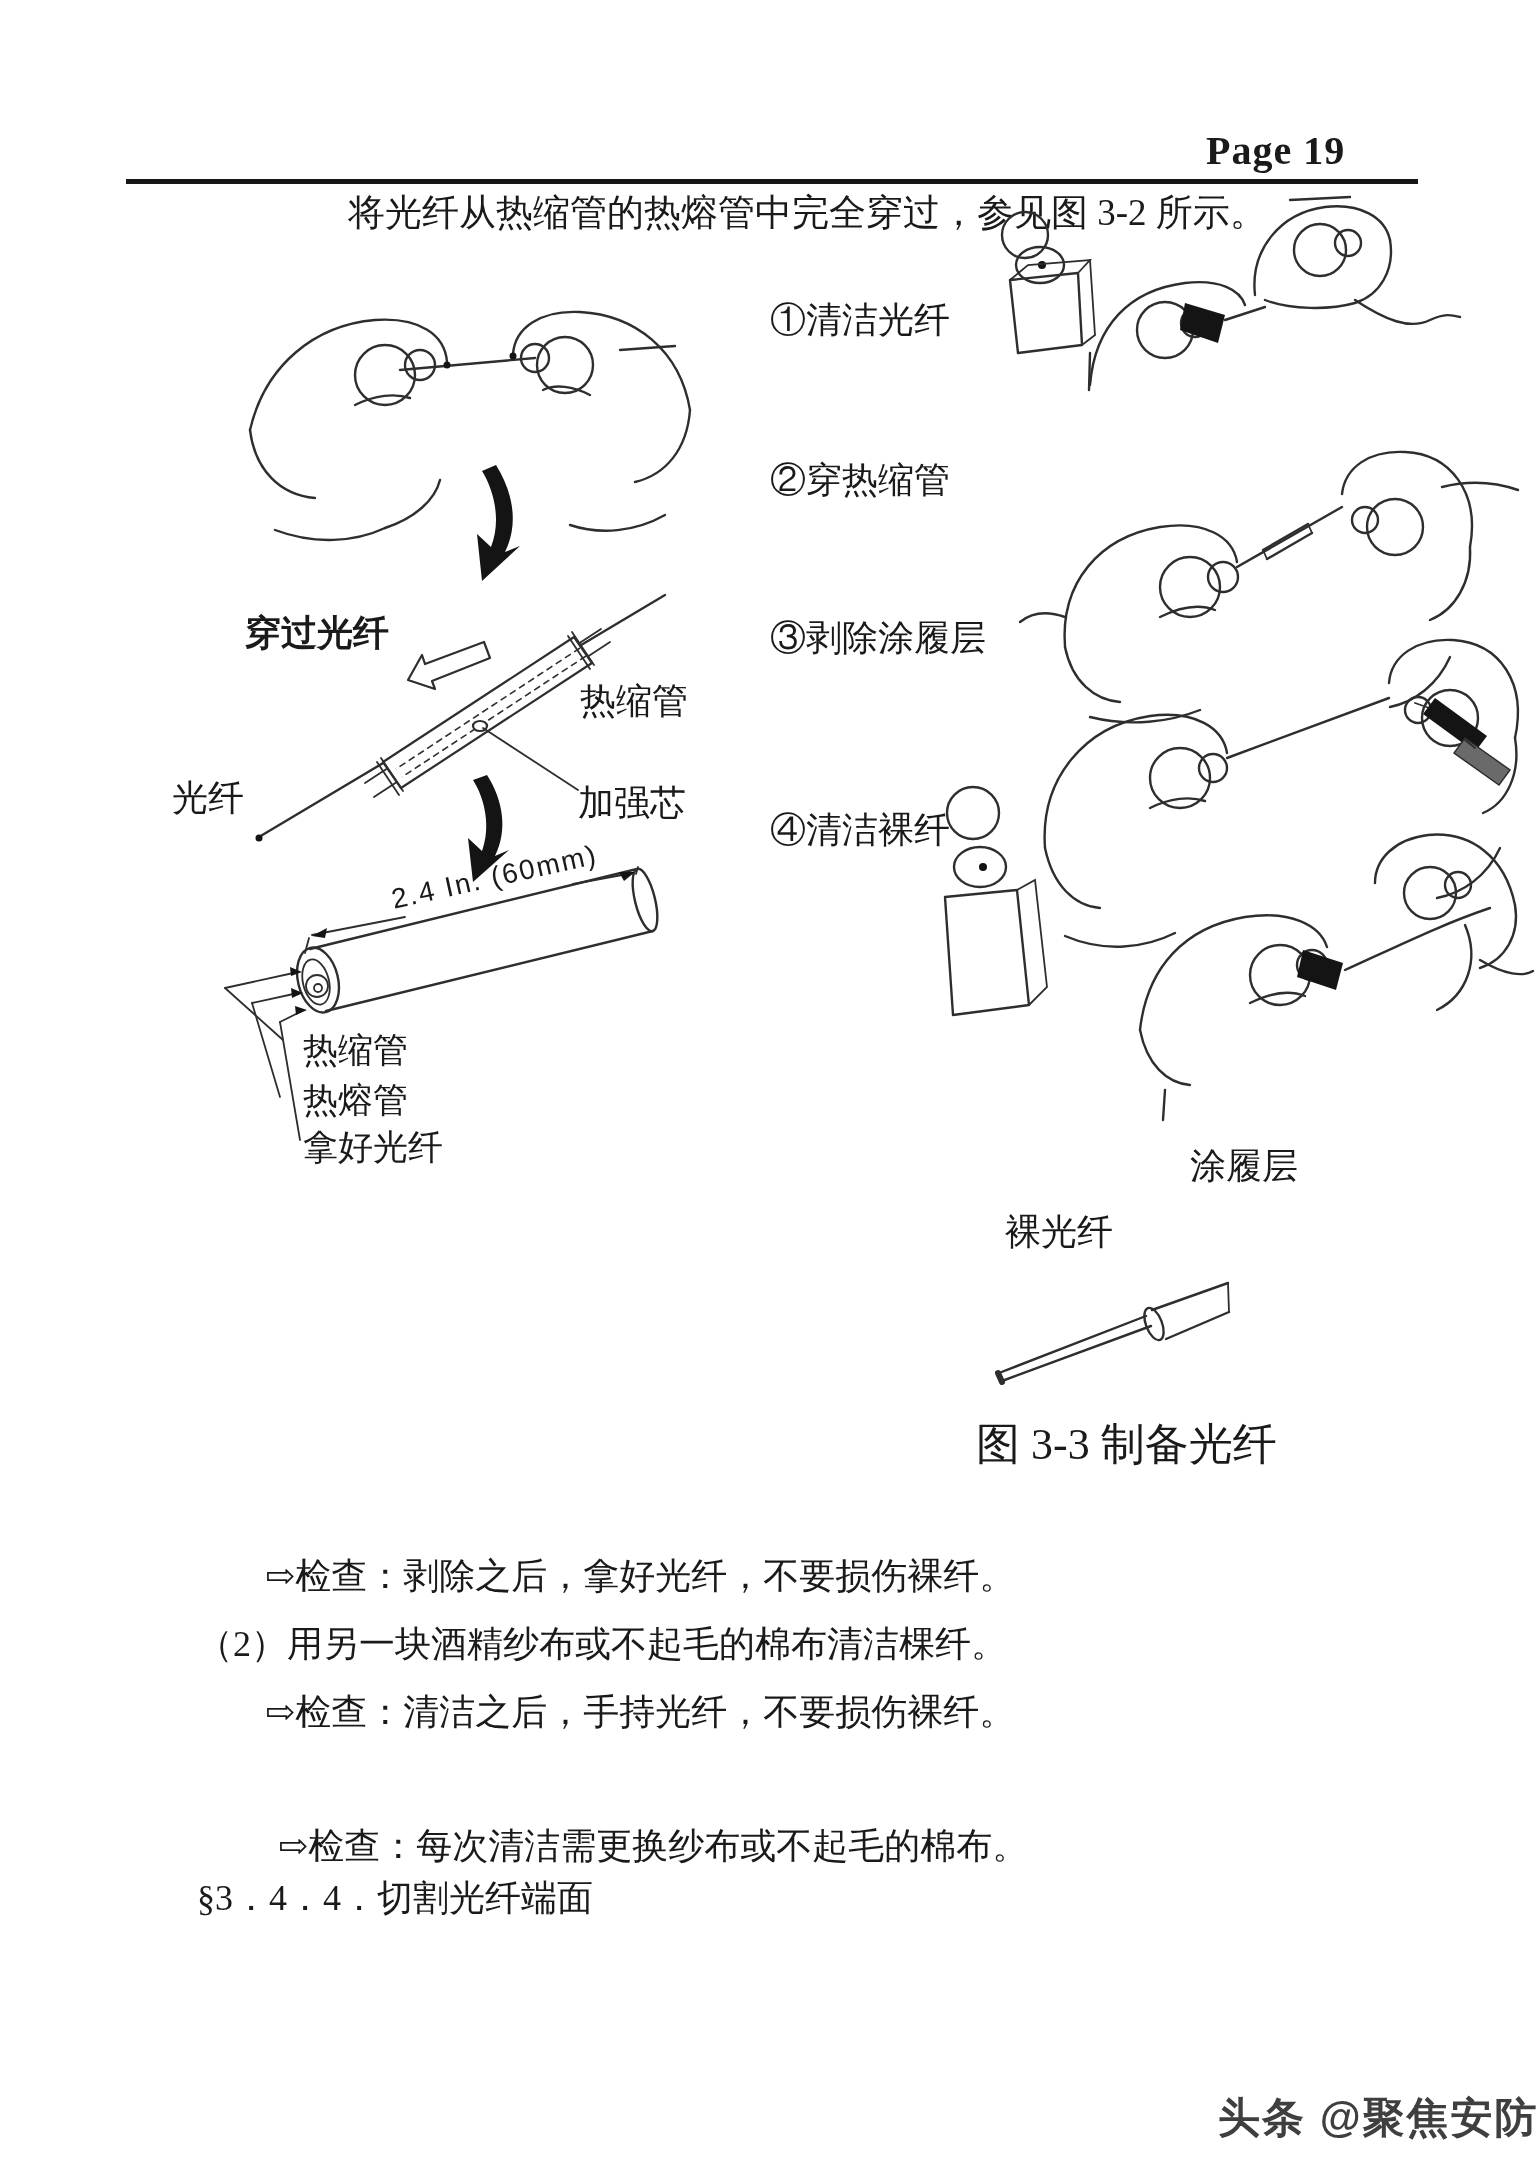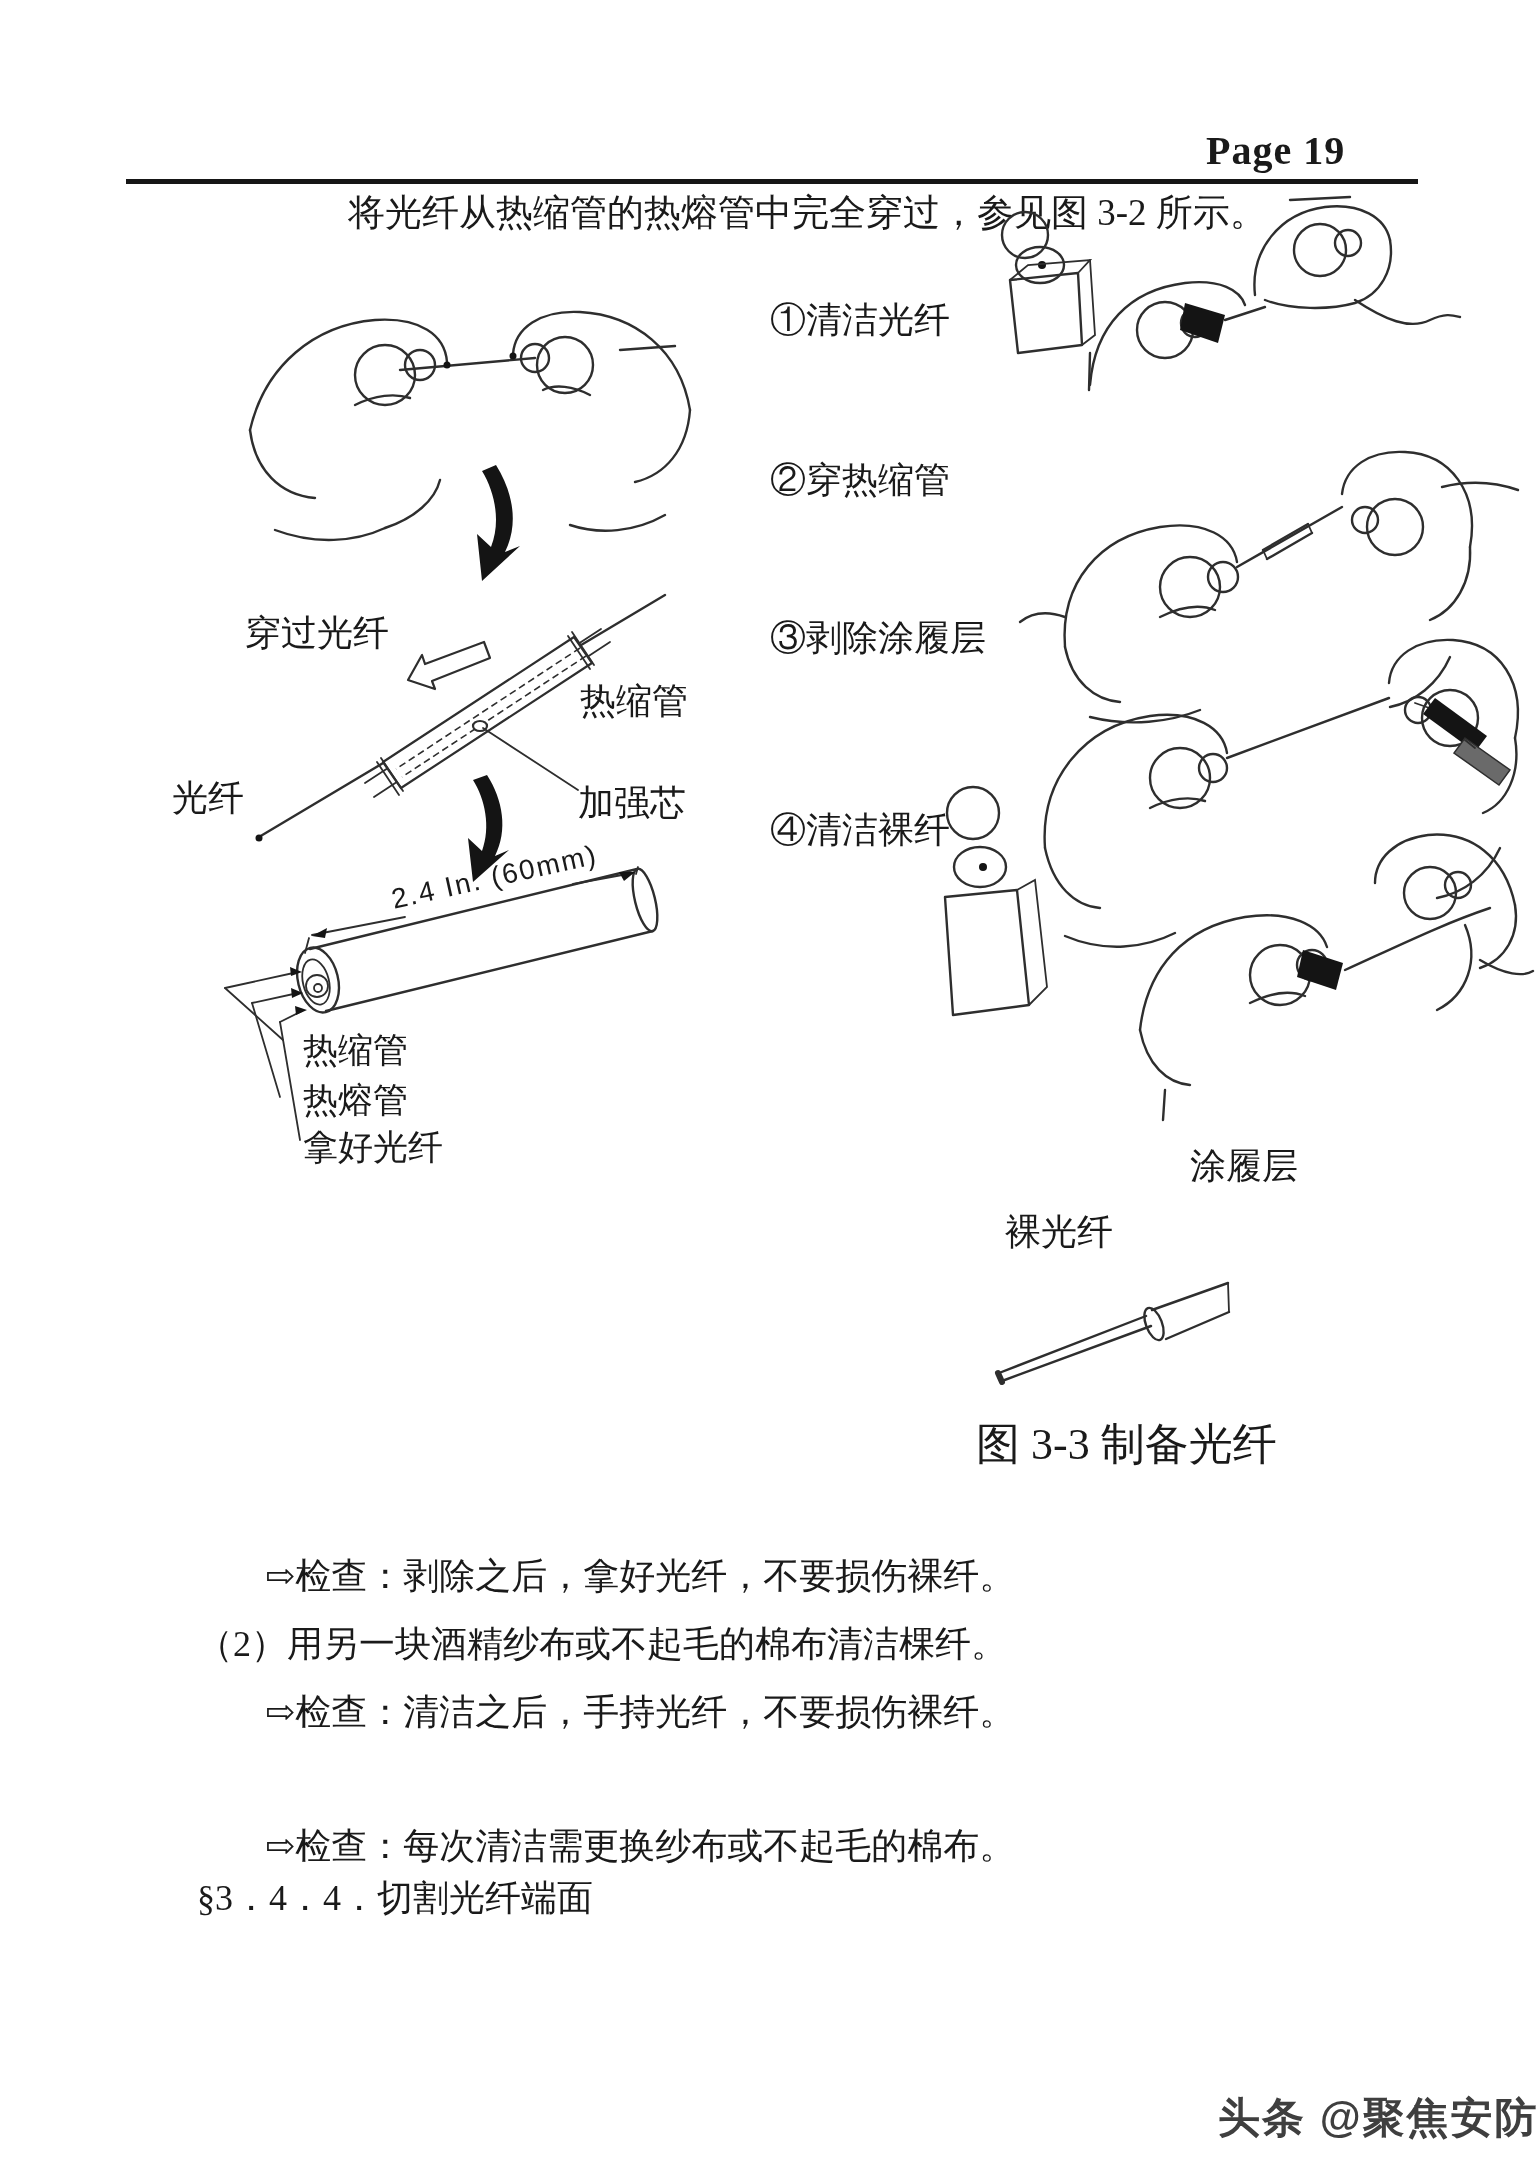--- a/index.html
+++ b/index.html
@@ -9,38 +9,38 @@
   svg{position:absolute;overflow:visible;}
   svg path,svg line,svg circle,svg ellipse,svg polyline{vector-effect:non-scaling-stroke;}
 
   #pageLabel{left:1206px;top:128px;font-size:40px;font-weight:bold;letter-spacing:1px;}
   #rule{position:absolute;left:126px;top:179px;width:1292px;height:5px;background:#161616;}
   #intro{left:348px;top:192px;font-size:37px;}
 
   .stepLabel{left:770px;font-size:36px;}
   #step1{top:300px}#step2{top:460px}#step3{top:618px}#step4{top:810px}
 
-  #lblPass{left:245px;top:613px;font-size:36px;}
+  #lblPass{left:245px;top:613px;font-size:36px;font-weight:bold;}
   #lblShrinkR{left:580px;top:681px;font-size:36px;}
   #lblStrength{left:578px;top:783px;font-size:36px;}
   #lblFiber{left:172px;top:778px;font-size:36px;}
   #lblDim{left:392px;top:884px;font-size:28px;font-family:"Liberation Sans",sans-serif;
           transform:rotate(-12.5deg);transform-origin:left center;letter-spacing:2px;}
   .csLabel{left:303px;font-size:35px;}
   #cs0{top:1031px}#cs1{top:1081px}#cs2{top:1128px}
 
   #lblCoating{left:1190px;top:1146px;font-size:36px;}
   #lblBare{left:1005px;top:1212px;font-size:36px;}
 
   #cap32{left:180px;top:1420px;font-size:36px;}
   #cap33{left:976px;top:1420px;font-size:44px;}
 
   .bodyLine{font-size:36px;}
   #b0{left:197px;top:1492px}#b1{left:265px;top:1556px}#b2{left:197px;top:1624px}
-  #b3{left:265px;top:1692px}#b4{left:265px;top:1760px}#b5{left:265px;top:1826px}
+  #b3{left:265px;top:1692px}#b4{left:265px;top:1760px}#b5{left:278px;top:1826px}
   #b6{left:197px;top:1878px}
 
   #watermark{left:1218px;top:2094px;font-size:42px;font-weight:bold;color:#3f3f3f;
              font-family:"Liberation Sans",sans-serif;letter-spacing:2px;}
 
   .ink{stroke:#2e2e2e;stroke-width:2.4;fill:none;stroke-linecap:round;stroke-linejoin:round;}
   .inkThin{stroke:#2e2e2e;stroke-width:1.8;fill:none;stroke-linecap:round;}
   .blob{fill:#141414;stroke:none;}
   .whitefill{fill:#ffffff;stroke:#2e2e2e;stroke-width:2.2;stroke-linejoin:round;}
   .hatch{stroke:#2e2e2e;stroke-width:1.6;fill:none;stroke-dasharray:7 4;}

